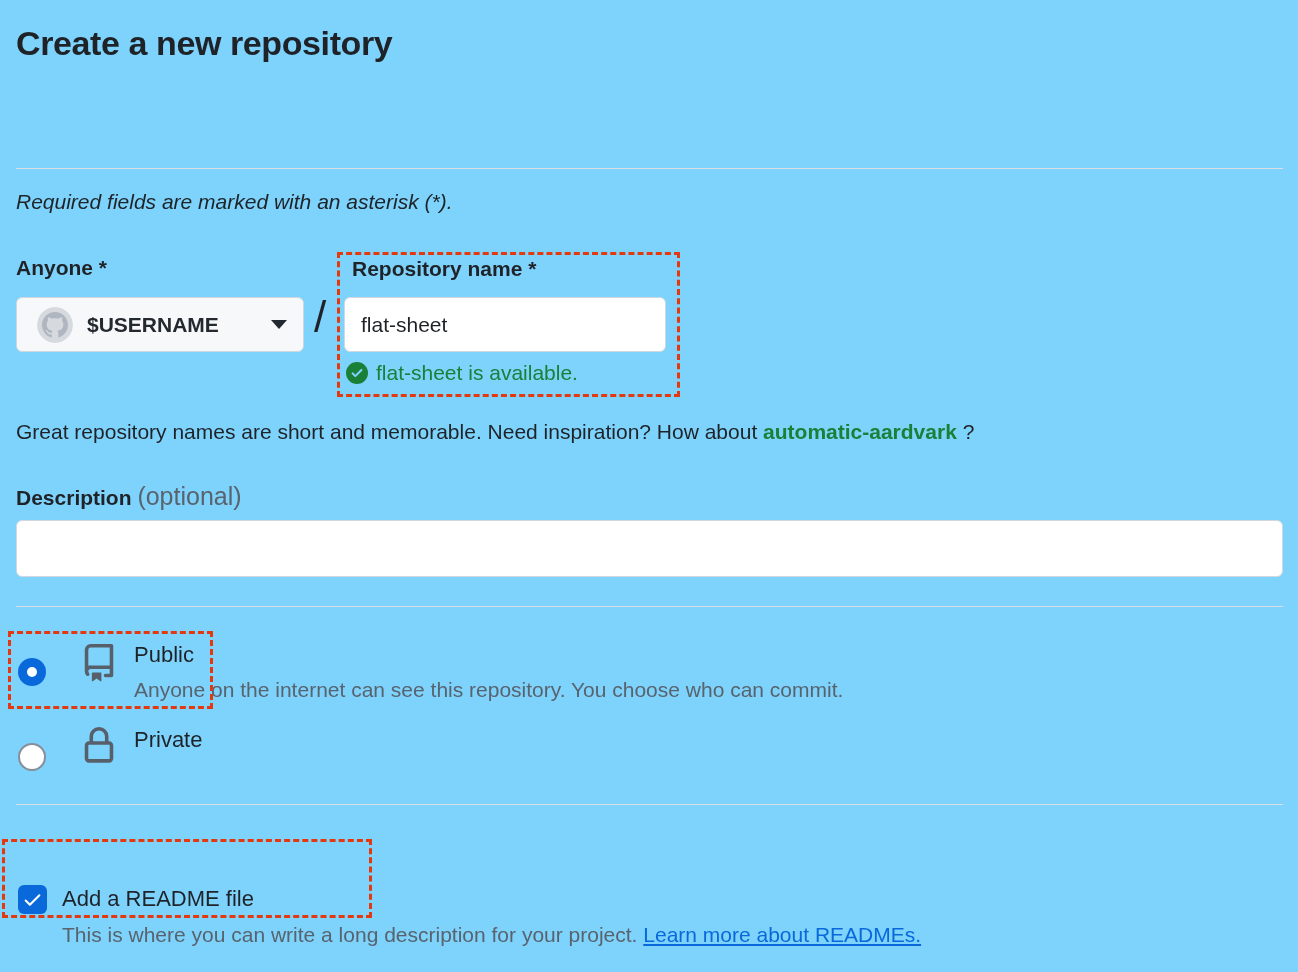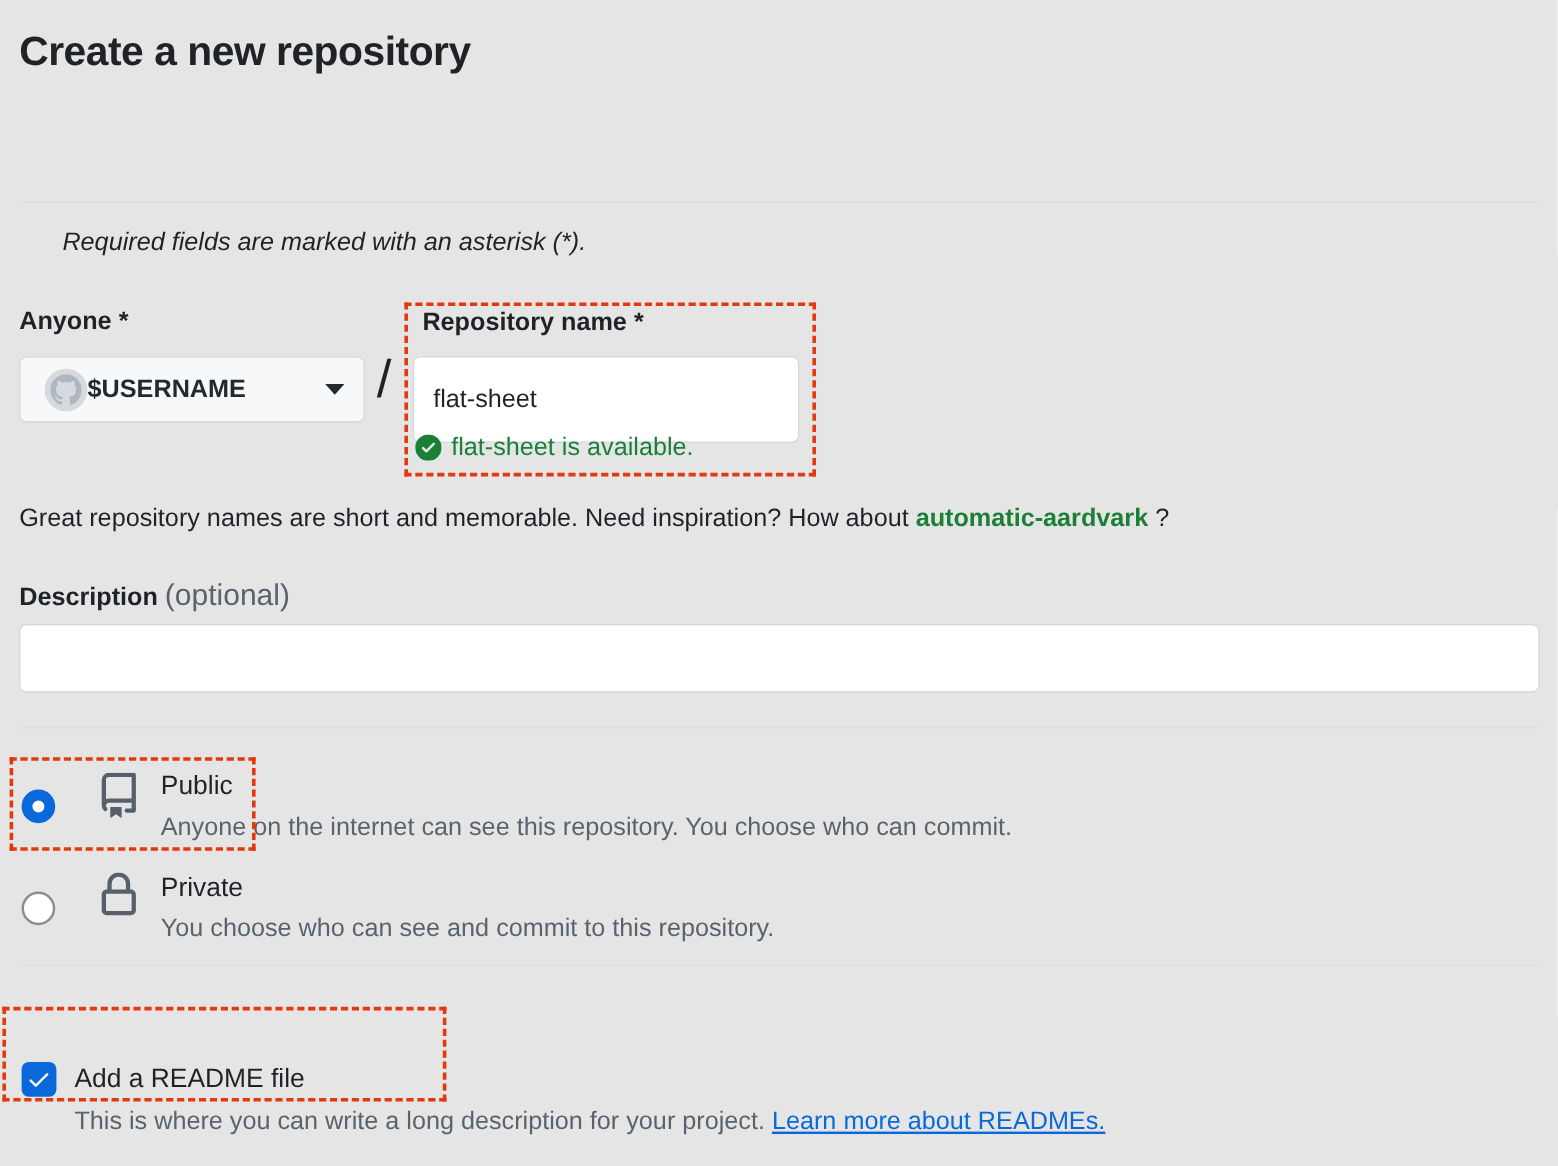--- a/index.html
+++ b/index.html
@@ -1,64 +1,64 @@
 <!DOCTYPE html>
 <html><head>
 <meta charset="utf-8">
 <style>
   * { margin:0; padding:0; box-sizing:border-box; }
   html,body { background:#ffffff; }
   .page {
-    position:relative; width:1298px; height:972px; background:#e5e5e5;
+    position:relative; width:1298px; height:972px; background:#7dd3fc;
     font-family:"Liberation Sans", sans-serif; color:#1f2328; overflow:hidden;
   }
   .abs { position:absolute; }
 
   
   .page-title { left:16px; top:24px; font-size:34px; font-weight:700; letter-spacing:-0.4px; color:#1f2328; }
   .intro { left:16px; top:84px; font-size:21px; line-height:38px; color:#59636e; }
   a.link { color:#0969da; text-decoration:underline; cursor:pointer; }
 
   .divider { left:16px; width:1267px; height:0; border-top:1px solid #d8dee4; }
   .divider-1 { top:168px; }
   .divider-2 { top:606px; }
   .divider-3 { top:804px; }
 
-  .required-note { left:16px; top:190px; font-size:21px; font-style:italic; color:#1f2328;margin-left:36px; }
+  .required-note { left:16px; top:190px; font-size:21px; font-style:italic; color:#1f2328; }
 
   
   .field-label { font-size:21px; font-weight:700; color:#1f2328; }
   .owner-label { left:16px; top:256px; }
   .repo-label  { left:352px; top:257px; }
   .desc-label  { left:16px; top:482px; }
   .optional { font-size:25px; font-weight:400; color:#59636e; }
 
   
   .owner-button {
     left:16px; top:297px; width:288px; height:55px;
     background:#f6f8fa; border:1px solid #d0d7de; border-radius:6px;
     display:flex; align-items:center; padding:0 16px 0 20px;
     font-size:21px; font-weight:700; color:#24292f; cursor:pointer;
   }
   .avatar { width:36px; height:36px; border-radius:50%; flex:0 0 auto; }
-  .owner-username { }
+  .owner-username { margin-left:14px; }
   .caret {
     margin-left:auto; width:0; height:0;
     border-left:8px solid transparent; border-right:8px solid transparent;
     border-top:9px solid #24292f;
   }
   .slash { left:314px; top:292px; font-size:44px; font-weight:400; color:#1f2328; }
 
   
   .text-input {
     border:1px solid #d0d7de; border-radius:6px; background:#fff;
     font-family:"Liberation Sans", sans-serif; font-size:21px; color:#1f2328;
     padding:0 16px; outline:none;
   }
-  .repo-input { left:344px; top:297px; width:322px; height:72px; }
+  .repo-input { left:344px; top:297px; width:322px; height:55px; }
   .desc-input { left:16px; top:520px; width:1267px; height:57px; }
 
   
   .availability {
     left:346px; top:361px; display:flex; align-items:center; gap:8px;
     font-size:21px; font-weight:400; color:#1a7f37;
   }
 
   
   .inspiration { left:16px; top:420px; font-size:21px; color:#1f2328; }
@@ -156,21 +156,20 @@
     <path fill="#57606a" d="M2 2.5A2.5 2.5 0 0 1 4.5 0h8.75a.75.75 0 0 1 .75.75v12.5a.75.75 0 0 1-.75.75h-2.5a.75.75 0 0 1 0-1.5h1.75v-2h-8a1 1 0 0 0-.714 1.7.75.75 0 1 1-1.072 1.05A2.495 2.495 0 0 1 2 11.5Zm10.5-1h-8a1 1 0 0 0-1 1v6.708A2.486 2.486 0 0 1 4.5 9h8ZM5 12.25a.25.25 0 0 1 .25-.25h3.5a.25.25 0 0 1 .25.25v3.25a.25.25 0 0 1-.4.2l-1.45-1.087a.249.249 0 0 0-.3 0L5.4 15.7a.25.25 0 0 1-.4-.2Z"></path>
   </svg>
   <div class="abs vis-label public-label">Public</div>
   <div class="abs vis-desc public-desc">Anyone on the internet can see this repository. You choose who can commit.</div>
 
   <div class="abs radio unchecked" role="radio" aria-checked="false"></div>
   <svg class="abs vis-icon lock-icon" viewBox="0 0 16 16" width="38" height="38" aria-hidden="true">
     <path fill="#57606a" d="M4 4a4 4 0 0 1 8 0v2h.25c.966 0 1.75.784 1.75 1.75v5.5A1.75 1.75 0 0 1 12.25 15h-8.5A1.75 1.75 0 0 1 2 13.25v-5.5C2 6.784 2.784 6 3.75 6H4Zm8.25 3.5h-8.5a.25.25 0 0 0-.25.25v5.5c0 .138.112.25.25.25h8.5a.25.25 0 0 0 .25-.25v-5.5a.25.25 0 0 0-.25-.25ZM10.5 6V4a2.5 2.5 0 1 0-5 0v2Z"></path>
   </svg>
   <div class="abs vis-label private-label">Private</div>
-  <div class="abs vis-desc private-desc">You choose who can see and commit to this repository.</div>
 
   <div class="abs divider divider-3"></div>
 
 
   <div class="abs checkbox" role="checkbox" aria-checked="true">
     <svg viewBox="0 0 16 16" width="21" height="21" aria-hidden="true">
       <path fill="#ffffff" d="M13.78 4.22a.75.75 0 0 1 0 1.06l-7.25 7.25a.75.75 0 0 1-1.06 0L2.22 9.28a.751.751 0 0 1 .018-1.042.751.751 0 0 1 1.042-.018L6 10.94l6.72-6.72a.75.75 0 0 1 1.06 0Z"></path>
     </svg>
   </div>
   <div class="abs readme-label">Add a README file</div>

